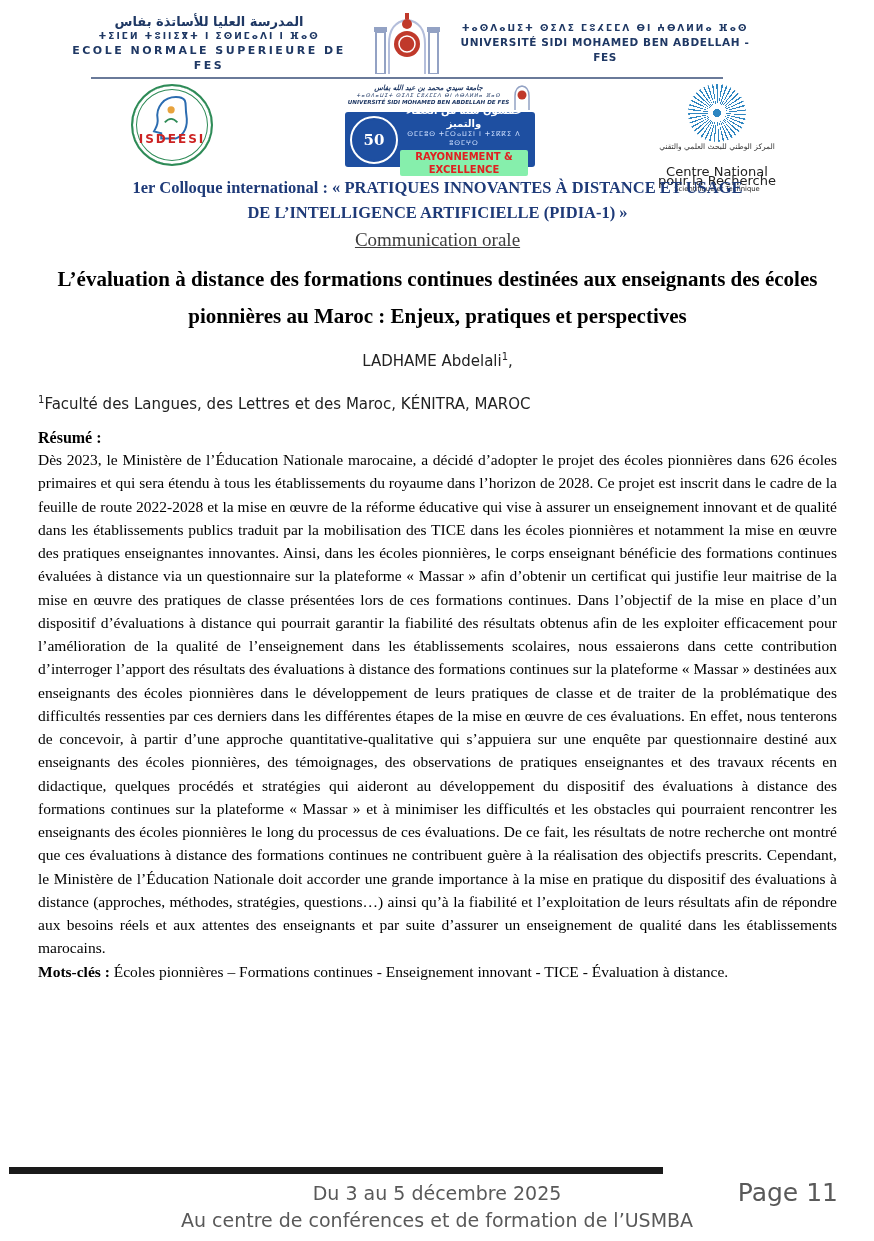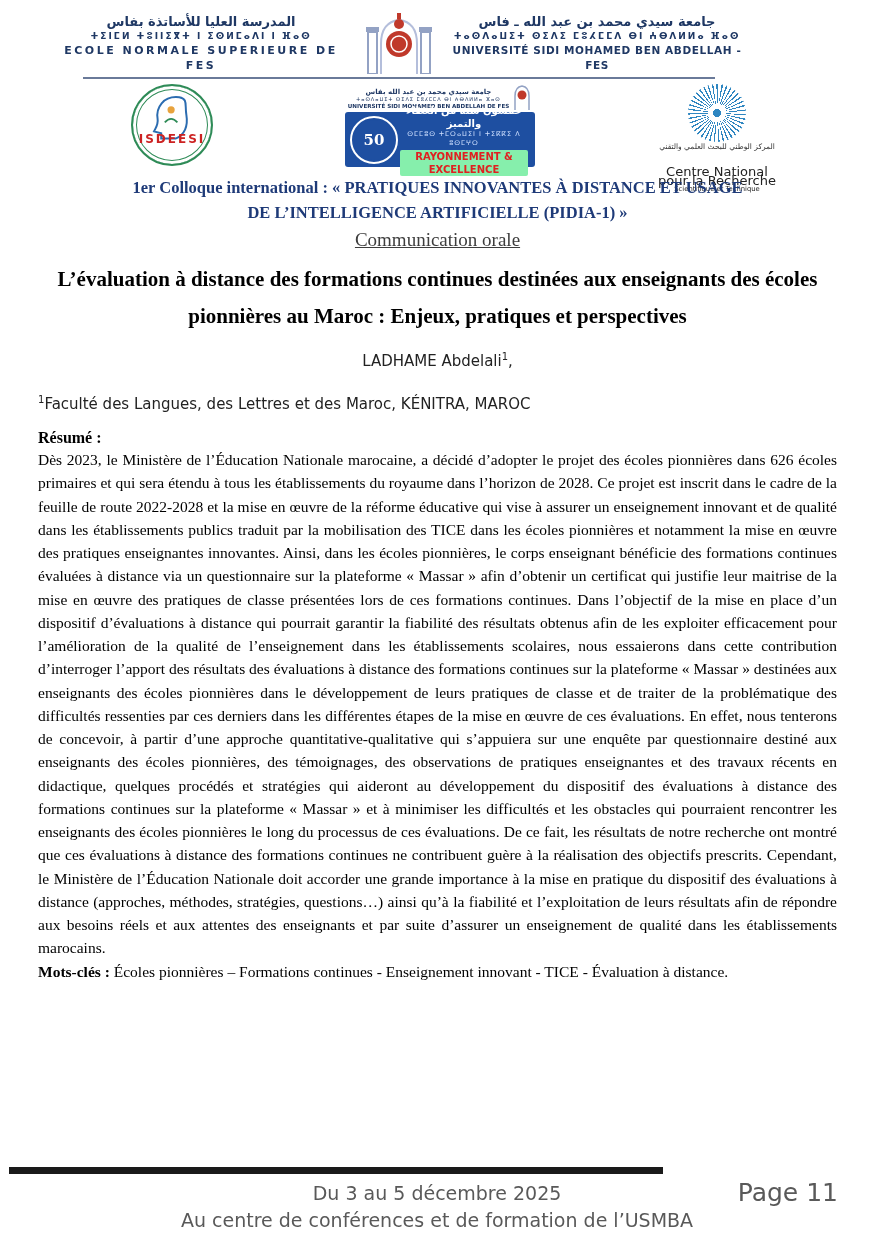--- a/index.html
+++ b/index.html
@@ -1,40 +1,40 @@
 <!DOCTYPE html>
 <html lang="fr"><head>
 <meta charset="utf-8">
 <style>
   html,body{margin:0;padding:0;background:#ffffff;}
   .page{position:relative;width:874px;height:1241px;background:#ffffff;overflow:hidden;
         font-family:"Liberation Serif",serif;color:#000;}
 
   
-  .letterhead{position:absolute;top:12px;left:8px;width:740px;padding-left:21px;}
+  .letterhead{position:absolute;top:12px;left:16px;width:740px;padding-left:21px;}
   .lh-row{display:flex;justify-content:center;align-items:center;gap:10px;}
   .lh-block{width:302px;text-align:center;color:#1f3864;font-family:"DejaVu Sans",sans-serif;}
   .lh-arabic{font-size:13px;font-weight:bold;line-height:17px;}
   .lh-tifinagh{font-size:9px;letter-spacing:2px;line-height:13px;font-weight:bold;}
   .lh-latin{font-size:11px;font-weight:bold;letter-spacing:2.5px;line-height:15px;}
   .lh-block.right .lh-latin{letter-spacing:0.6px;font-size:10.5px;}
   .lh-emblem{width:74px;height:62px;flex:0 0 auto;}
   .lh-rule{width:632px;margin:3px auto 0;border-top:2px solid #6a7a99;}
 
   
   .logos{position:absolute;top:84px;left:0;width:874px;height:84px;}
   .logo-isdeesi{position:absolute;left:122px;top:0;width:100px;height:82px;}
   .iring{position:relative;width:78px;height:78px;margin:0 auto;border-radius:50%;
          border:2px solid #2e8b57;box-shadow:inset 0 0 0 3px #fff, inset 0 0 0 4px #2e8b57;}
   .iring svg{position:absolute;left:12px;top:4px;}
   .isdeesi-label{position:absolute;left:0;right:0;top:46px;text-align:center;
          font-family:"DejaVu Sans",sans-serif;font-weight:bold;font-size:12px;
          letter-spacing:2px;color:#cc2222;}
   .logo-fifty{position:absolute;left:345px;top:0;width:190px;}
-  .fifty-top{display:flex;align-items:flex-end;justify-content:center;gap:3px;}
+  .fifty-top{display:flex;align-items:flex-start;justify-content:center;gap:3px;font-style:italic;}
   .fifty-top-text{text-align:center;color:#1f3864;font-family:"DejaVu Sans",sans-serif;}
   .ft-ar{font-size:7px;font-weight:bold;line-height:8px;}
   .ft-tf{font-size:5px;line-height:7px;letter-spacing:1px;}
   .ft-la{font-size:5.6px;font-weight:bold;line-height:7px;}
   .fifty-banner{margin-top:2px;position:relative;height:55px;background:#1e4fa1;
          border-radius:3px;display:flex;align-items:center;}
   .fifty-circle{width:44px;height:44px;margin-left:5px;background:#1e4fa1;border:2px solid #fff;
          box-shadow:0 0 0 2px #1e4fa1, inset 0 0 0 2px #1e4fa1;border-radius:50%;
          display:flex;align-items:center;justify-content:center;flex:0 0 auto;}
   .fifty-circle span{color:#fff;font-family:"DejaVu Serif",serif;font-weight:bold;font-size:15px;}
@@ -95,21 +95,20 @@
           <rect x="4" y="15" width="13" height="5" fill="#93a2c4"></rect>
           <rect x="57" y="15" width="13" height="5" fill="#93a2c4"></rect>
           <path d="M19 62 V32 Q19 10 37 8 Q55 10 55 32 V62" fill="none" stroke="#b4bedb" stroke-width="2"></path>
           <circle cx="37" cy="32" r="13" fill="#c0392b"></circle>
           <circle cx="37" cy="32" r="8" fill="none" stroke="#fff" stroke-width="1.5"></circle>
           <circle cx="37" cy="12" r="5" fill="#c0392b"></circle>
           <rect x="35" y="1" width="4" height="6" fill="#c0392b"></rect>
         </svg>
       </div>
       <div class="lh-block right">
-        <div class="lh-arabic">جامعة سيدي محمد بن عبد الله ـ فاس</div>
         <div class="lh-tifinagh">ⵜⴰⵙⴷⴰⵡⵉⵜ ⵙⵉⴷⵉ ⵎⵓⵃⵎⵎⴷ ⴱⵏ ⵄⴱⴷⵍⵍⴰ ⴼⴰⵙ</div>
         <div class="lh-latin">UNIVERSITÉ SIDI MOHAMED BEN ABDELLAH - FES</div>
       </div>
     </div>
     <div class="lh-rule"></div>
   </div>
 
   <div class="logos">
     <div class="logo-isdeesi">
       <div class="iring">

